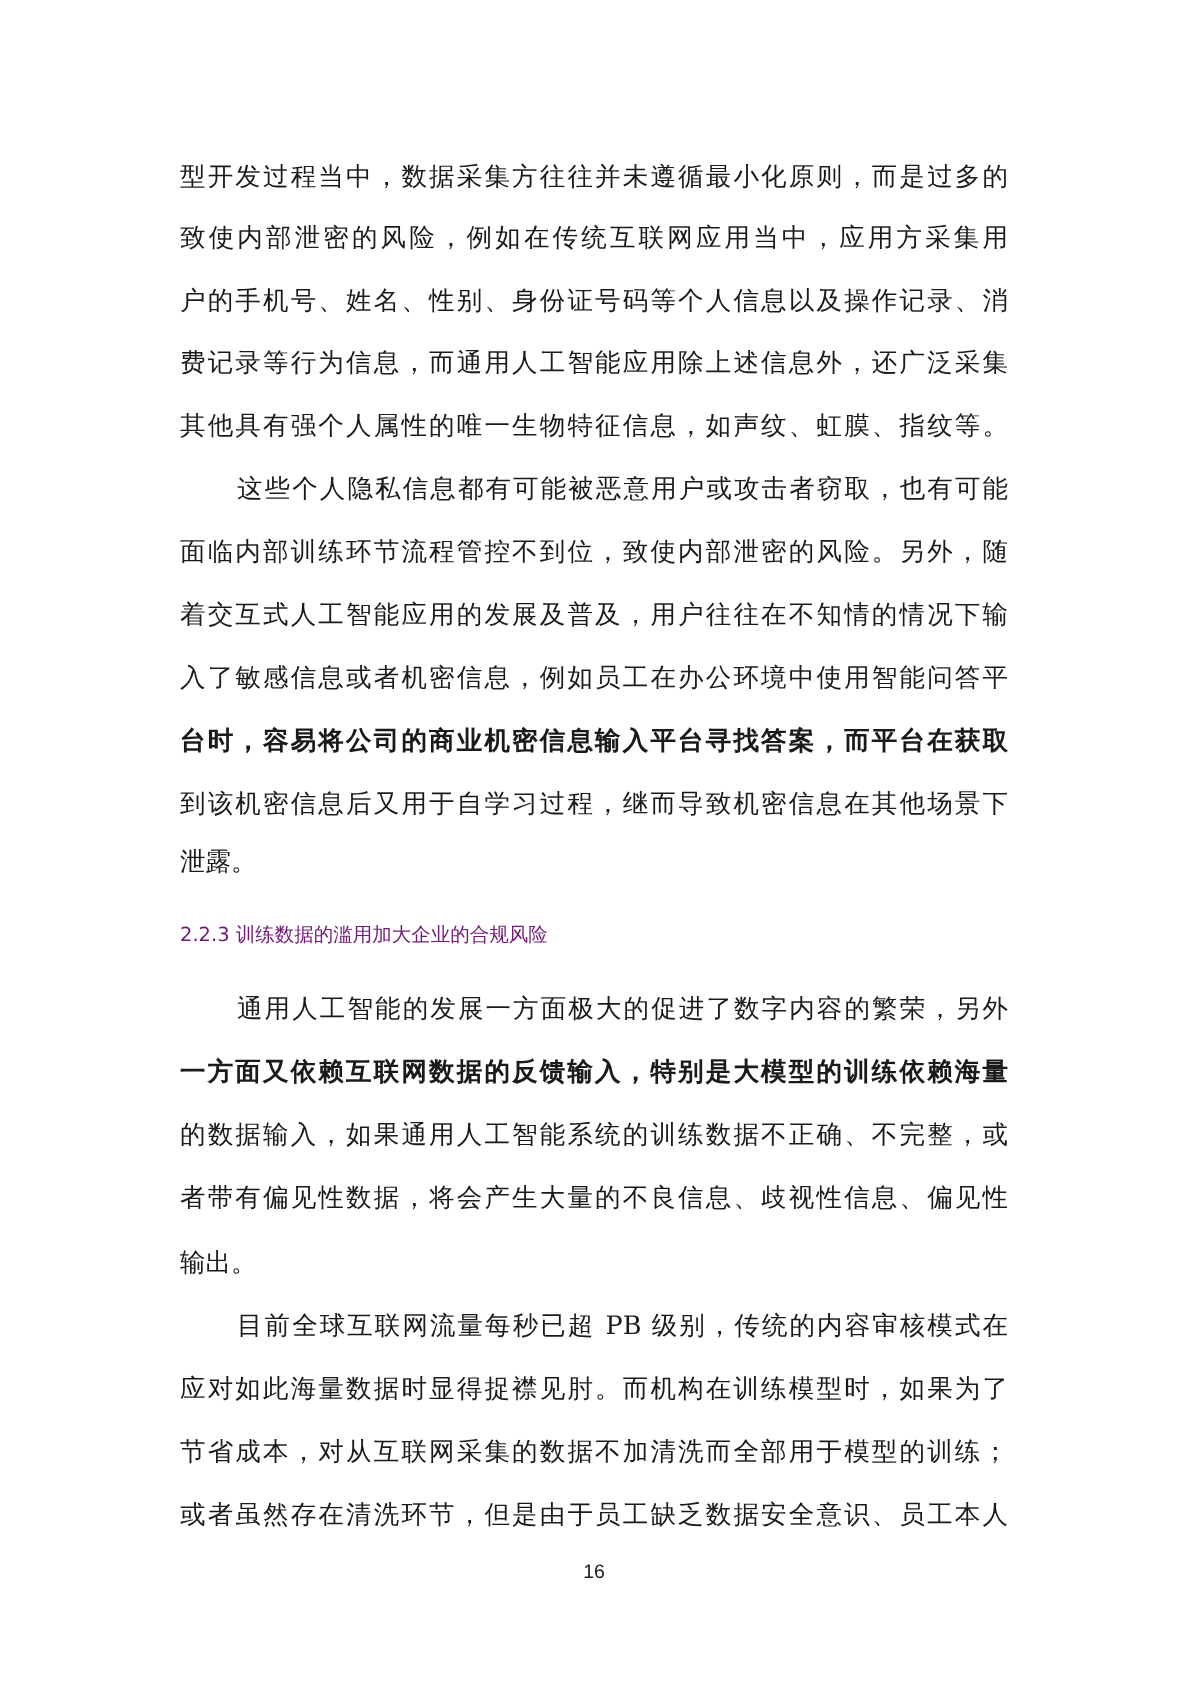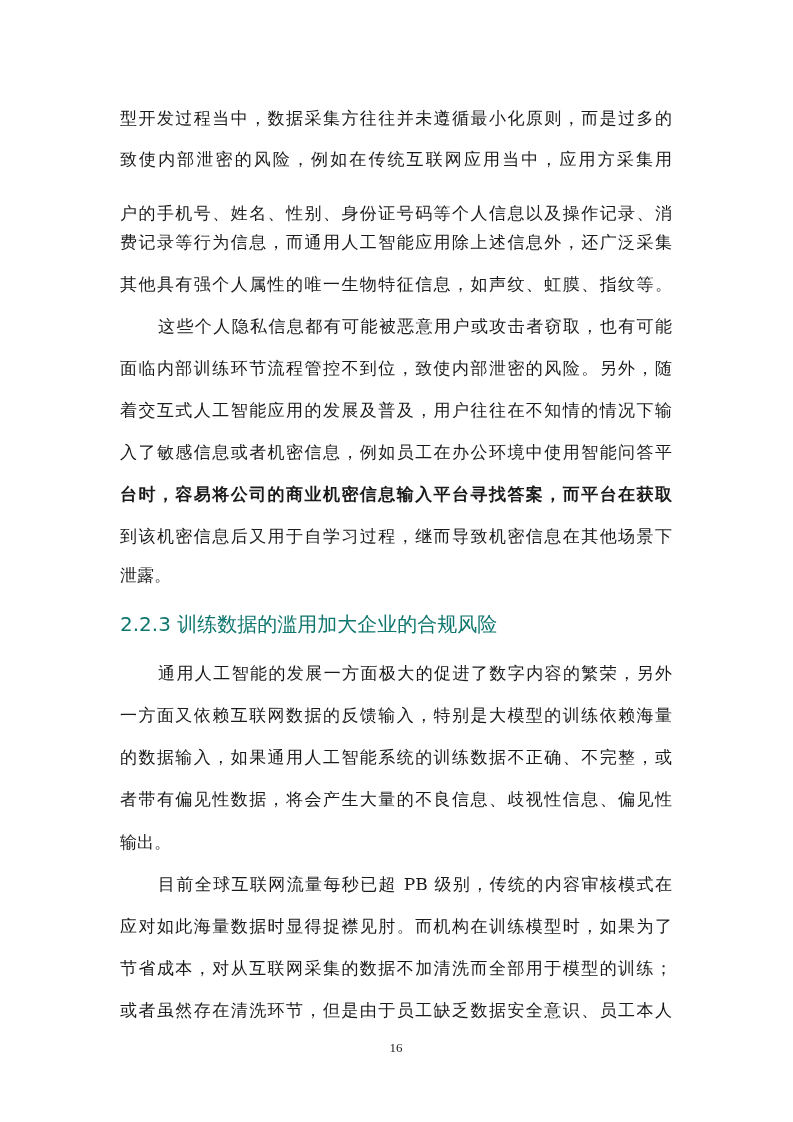--- a/index.html
+++ b/index.html
@@ -41,64 +41,64 @@
     }
     .line.last {
       text-align-last: left;
     }
     .heading {
       position: absolute;
       left: 120px;
       width: 552px;
       height: 26px;
       line-height: 26px;
-      font-size: 20px;
+      font-size: 13px;
       font-family: "DejaVu Sans", "Liberation Sans", sans-serif;
       white-space: nowrap;
-      color: #0f766e;
+      color: #701a75;
     }
     .page-number {
       position: absolute;
       left: 376px;
       width: 40px;
       top: 1039px;
       text-align: center;
-      font-family: Liberation Serif, serif;
+      font-family: Liberation Sans, sans-serif;
       font-size: 13px;
       color: #222222;
     }
   </style>
 </head>
 <body>
 
 <div class="page">
 
   <div>
     <div class="line" style="top:105px;">型开发过程当中，数据采集方往往并未遵循最小化原则，而是过多的</div>
     <div class="line" style="top:146px;">致使内部泄密的风险，例如在传统互联网应用当中，应用方采集用</div>
-    <div class="line" style="top:188px;margin-top:12px;">户的手机号、姓名、性别、身份证号码等个人信息以及操作记录、消</div>
+    <div class="line" style="top:188px;">户的手机号、姓名、性别、身份证号码等个人信息以及操作记录、消</div>
     <div class="line" style="top:229px;">费记录等行为信息，而通用人工智能应用除上述信息外，还广泛采集</div>
     <div class="line" style="top:271px;">其他具有强个人属性的唯一生物特征信息，如声纹、虹膜、指纹等。</div>
   </div>
 
   <div>
     <div class="line indent" style="top:313px;">这些个人隐私信息都有可能被恶意用户或攻击者窃取，也有可能</div>
     <div class="line" style="top:355px;">面临内部训练环节流程管控不到位，致使内部泄密的风险。另外，随</div>
     <div class="line" style="top:397px;">着交互式人工智能应用的发展及普及，用户往往在不知情的情况下输</div>
     <div class="line" style="top:439px;">入了敏感信息或者机密信息，例如员工在办公环境中使用智能问答平</div>
     <div class="line" style="top:481px;font-weight:bold;">台时，容易将公司的商业机密信息输入平台寻找答案，而平台在获取</div>
     <div class="line" style="top:523px;">到该机密信息后又用于自学习过程，继而导致机密信息在其他场景下</div>
     <div class="line last" style="top:562px;">泄露。</div>
   </div>
 
   <div class="heading" style="top:610px;">2.2.3 训练数据的滥用加大企业的合规风险</div>
 
   <div>
     <div class="line indent" style="top:660px;">通用人工智能的发展一方面极大的促进了数字内容的繁荣，另外</div>
-    <div class="line" style="top:702px;">一方面又依赖互联网数据的反馈输入，特别是大模型的训练依赖海量</div>
+    <div class="line" style="top:702px;font-weight:bold;">一方面又依赖互联网数据的反馈输入，特别是大模型的训练依赖海量</div>
     <div class="line" style="top:744px;">的数据输入，如果通用人工智能系统的训练数据不正确、不完整，或</div>
     <div class="line" style="top:786px;">者带有偏见性数据，将会产生大量的不良信息、歧视性信息、偏见性</div>
     <div class="line last" style="top:829px;">输出。</div>
   </div>
 
   <div>
     <div class="line indent" style="top:871px;">目前全球互联网流量每秒已超 PB 级别，传统的内容审核模式在</div>
     <div class="line" style="top:913px;">应对如此海量数据时显得捉襟见肘。而机构在训练模型时，如果为了</div>
     <div class="line" style="top:955px;">节省成本，对从互联网采集的数据不加清洗而全部用于模型的训练；</div>
     <div class="line" style="top:997px;">或者虽然存在清洗环节，但是由于员工缺乏数据安全意识、员工本人</div>

